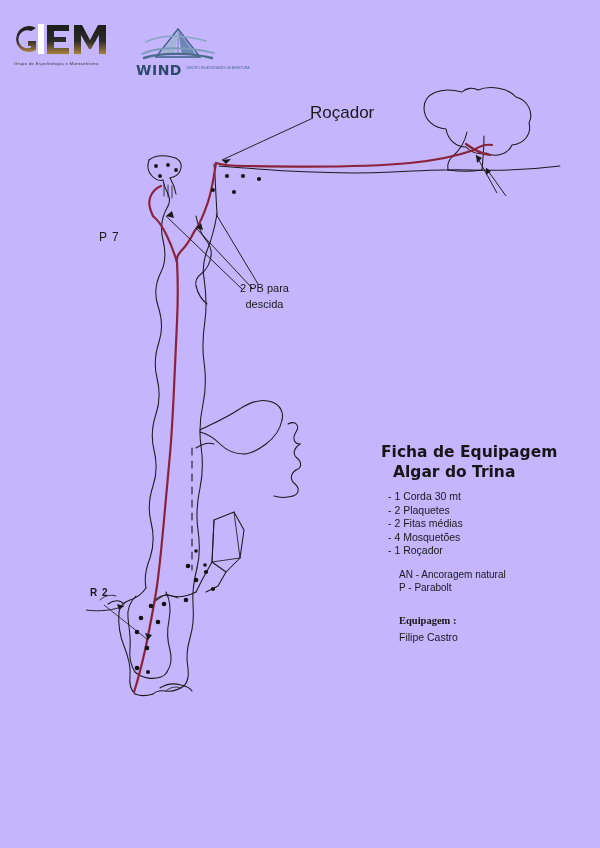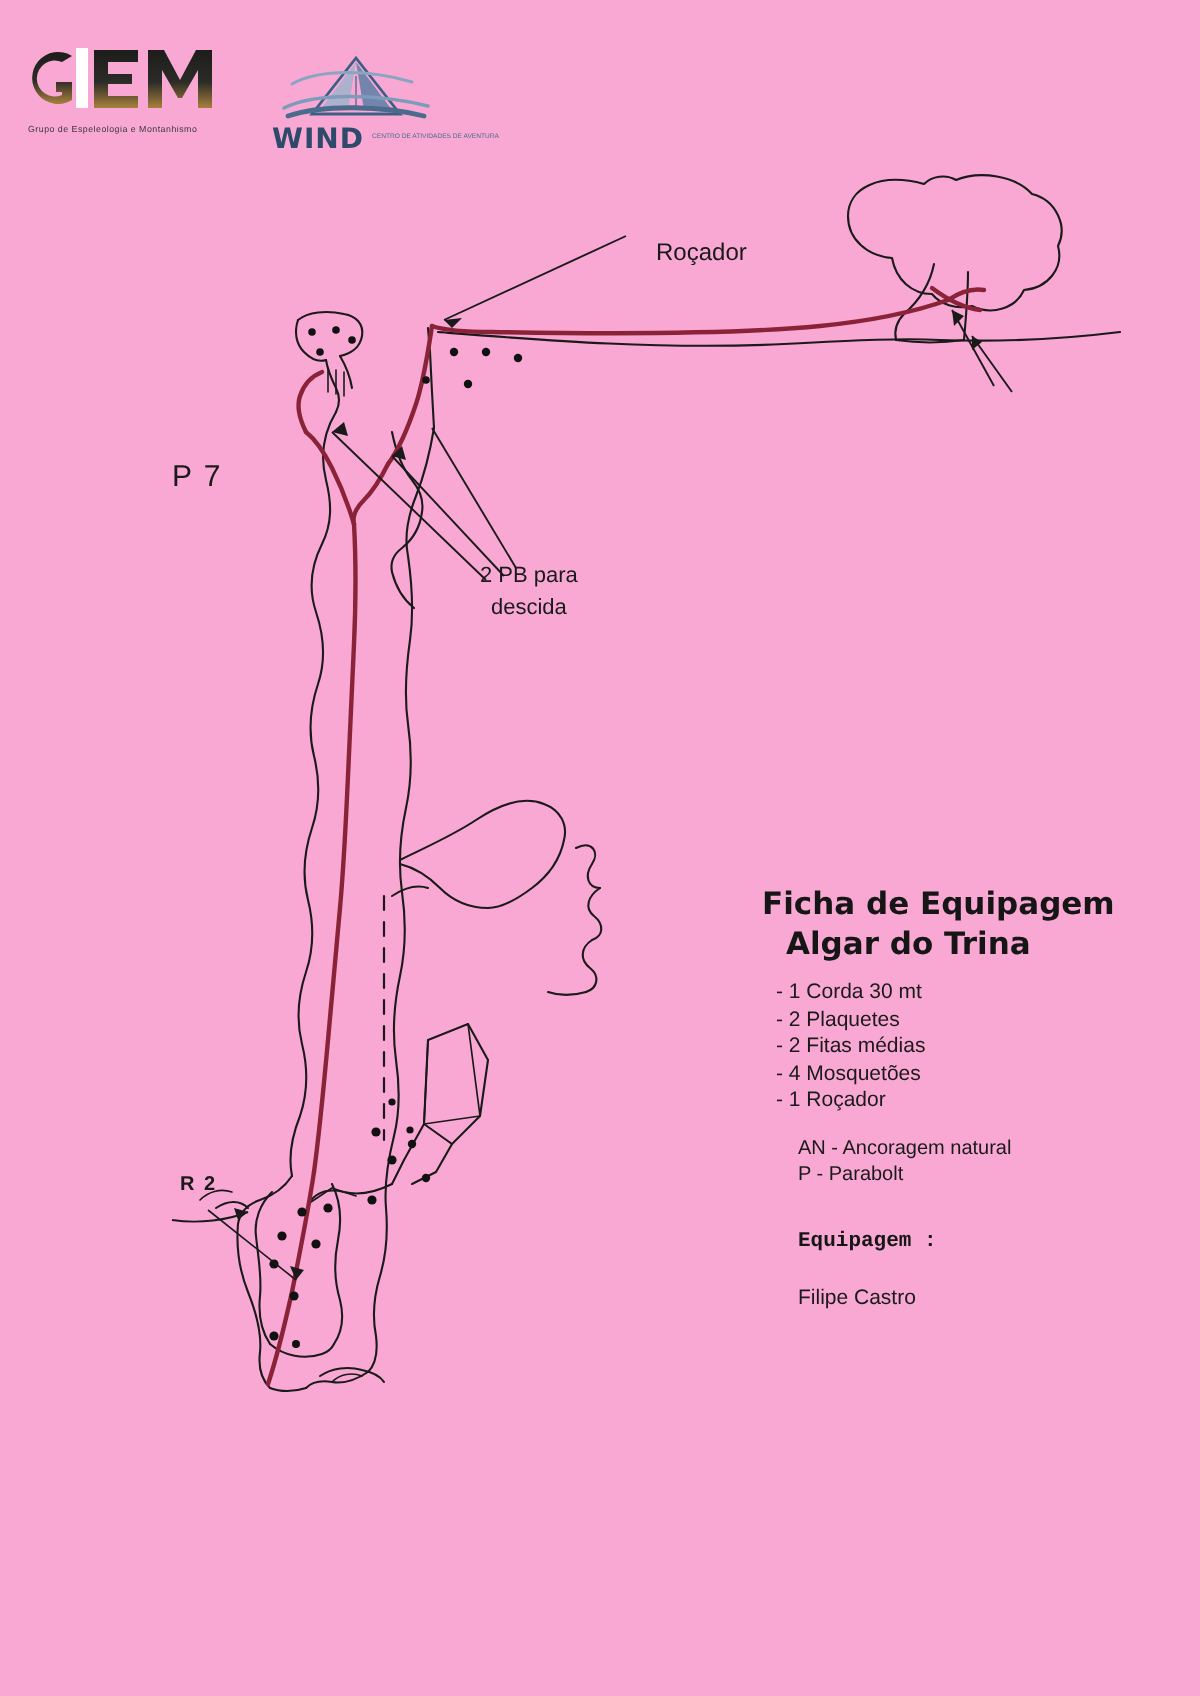--- a/index.html
+++ b/index.html
@@ -11,21 +11,21 @@
     width: 600px;
     height: 848px;
     position: relative;
     font-family: "Liberation Sans", sans-serif;
     color: #1a1a1a;
     overflow: hidden;
   }
   .page {
     position: absolute;
     inset: 0;
-    background: #f9a8d4;
+    background: #c4b5fd;
   }
 
   
   .logo-gem {
     position: absolute;
     left: 14px;
     top: 22px;
     width: 104px;
     height: 46px;
   }
@@ -73,22 +73,22 @@
     height: 848px;
   }
 
   
   .lbl {
     position: absolute;
     font-family: "Liberation Sans", sans-serif;
     color: #1a1a1a;
     white-space: nowrap;
   }
-  .lbl-rocador { left: 328px; top: 103px; font-size: 12px; margin-top: 16px; }
-  .lbl-p7      { left: 86px;  top: 230px; font-size: 15px; letter-spacing: 1px; }
+  .lbl-rocador { left: 310px; top: 103px; font-size: 17px; }
+  .lbl-p7      { left: 99px;  top: 230px; font-size: 12px; letter-spacing: 1px; }
   .lbl-r2      { left: 90px;  top: 587px; font-size: 10px; letter-spacing: 1px; font-weight: bold; }
 
   .lbl-an {
     left: 498px; top: 190px;
     font-size: 11px;
     text-align: left;
     line-height: 16px;
   }
   .lbl-an .l2, .lbl-an .l3 { display: block; }
   .lbl-an .l2 { margin-left: -12px; }
@@ -145,24 +145,24 @@
     color: #1a1a1a;
     white-space: nowrap;
   }
   .note-bolts {
     margin: 20px 0 0 37px;
     font-size: 11.5px;
     color: #1a1a1a;
     white-space: nowrap;
   }
   .equip-title {
-    font-family: Liberation Mono, monospace;
+    font-family: Liberation Serif, serif;
     font-weight: bold;
     font-size: 10.5px;
-    margin: 20px 0 16px 37px;
+    margin: 20px 0 5px 37px;
     color: #161616;
   }
   .equip-name {
     margin: 5px 0 0 37px;
     font-size: 10.5px;
     color: #1a1a1a;
   }
 </style>
 </head>
 <body>

